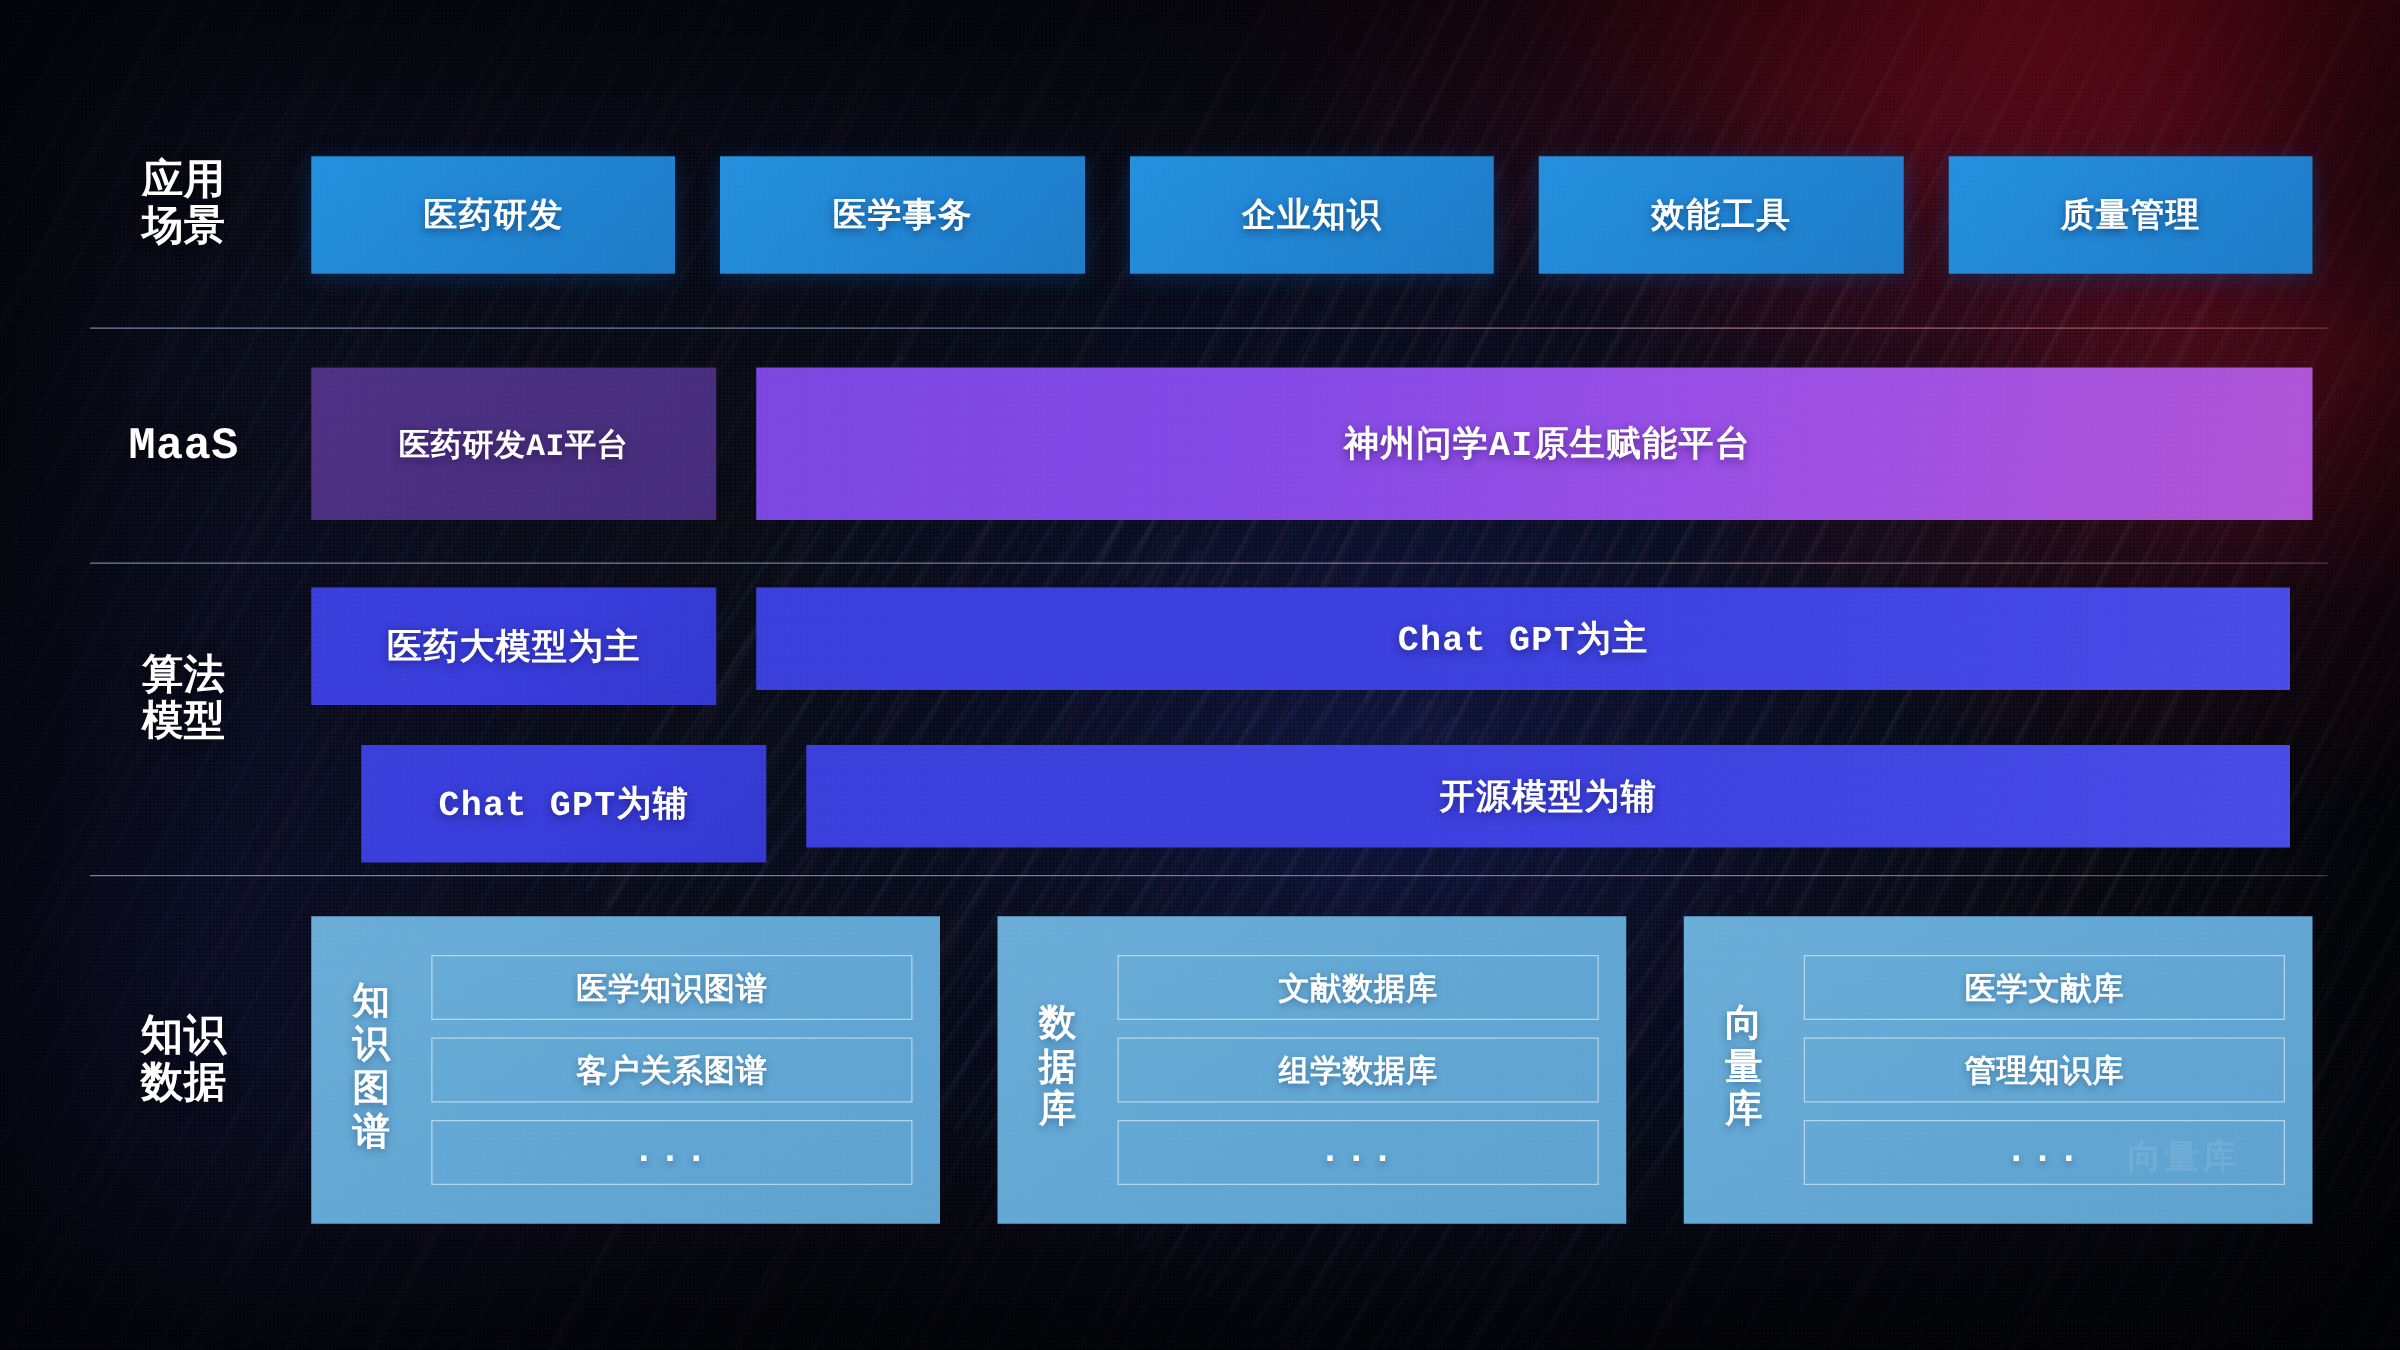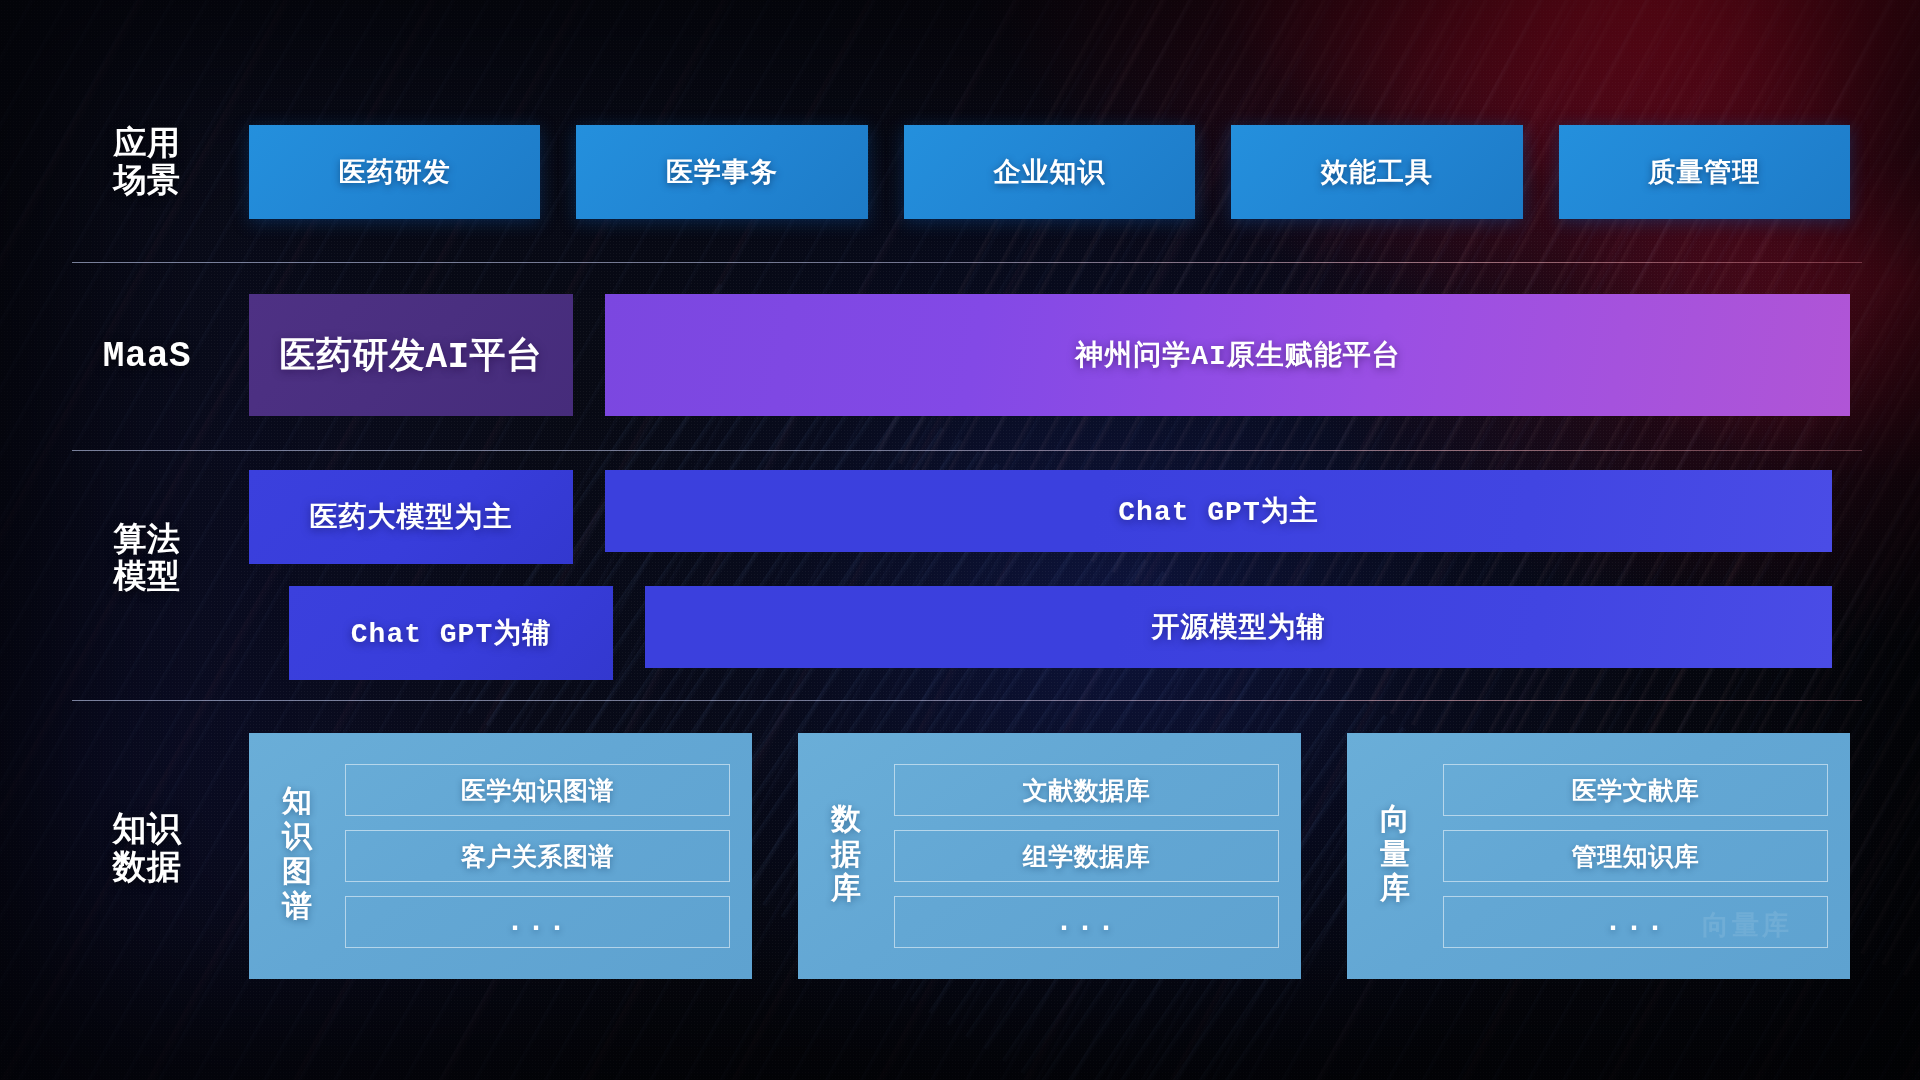--- a/index.html
+++ b/index.html
@@ -65,27 +65,27 @@
     background:linear-gradient(135deg,#4e3184 0%,#4a2f80 50%,#462c7b 100%);
     position:relative;overflow:hidden;}
   .maas-right{flex:1 1 0;height:122px;display:flex;align-items:center;justify-content:center;
     background:linear-gradient(100deg,#7b47e0 0%,#8349e6 30%,#9a4fe4 62%,#b055d6 100%);
     position:relative;overflow:hidden;padding-left:21px;}
   .maas-left::after,.maas-right::after{content:"";position:absolute;inset:0;
     background-image:radial-gradient(rgba(255,255,255,.12) .6px, rgba(0,0,0,0) .7px);
     background-size:4px 4px;opacity:.5;}
   .maas-left span,.maas-right span{position:relative;z-index:2;color:#fff;font-weight:700;
     text-shadow:0 2px 8px rgba(30,5,60,.5);}
-  .maas-left span{font-size:36px;letter-spacing:.5px;}
+  .maas-left span{font-size:25px;letter-spacing:.5px;}
   .maas-right span{font-size:28px;letter-spacing:1px;}
 
   
   .algo-wrap{position:absolute;left:249px;right:88px;}
   .algo-line{display:flex;gap:32px;}
-  .algo-line + .algo-line{margin-top:22px;padding-left:40px;}
+  .algo-line + .algo-line{margin-top:32px;padding-left:40px;}
   .algo-left{width:324px;height:94px;display:flex;align-items:center;justify-content:center;
     background:linear-gradient(135deg,#3b40dd 0%,#383ddb 55%,#3338cf 100%);
     position:relative;overflow:hidden;}
   .algo-right{flex:1 1 0;height:82px;display:flex;align-items:center;justify-content:center;
     background:linear-gradient(100deg,#3b40dd 0%,#3b40de 40%,#4145e2 75%,#4a4ce6 100%);
     position:relative;overflow:hidden;}
   .algo-left::after,.algo-right::after{content:"";position:absolute;inset:0;
     background-image:radial-gradient(rgba(255,255,255,.12) .6px, rgba(0,0,0,0) .7px);
     background-size:4px 4px;opacity:.5;}
   .algo-left span,.algo-right span{position:relative;z-index:2;color:#fff;font-size:28px;

